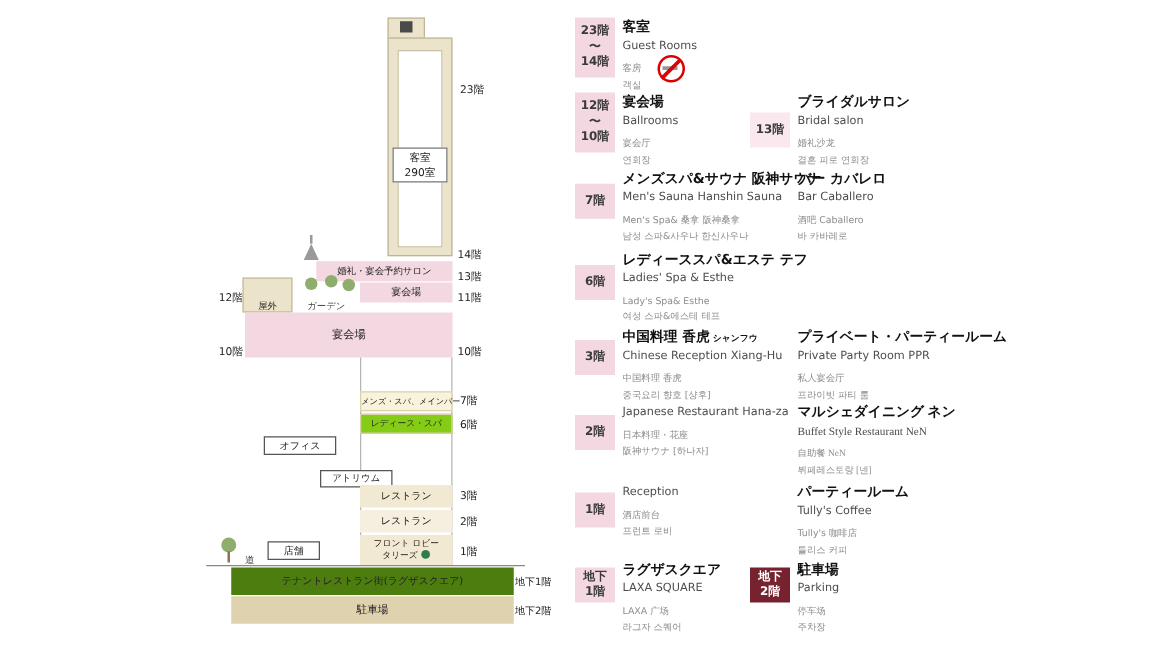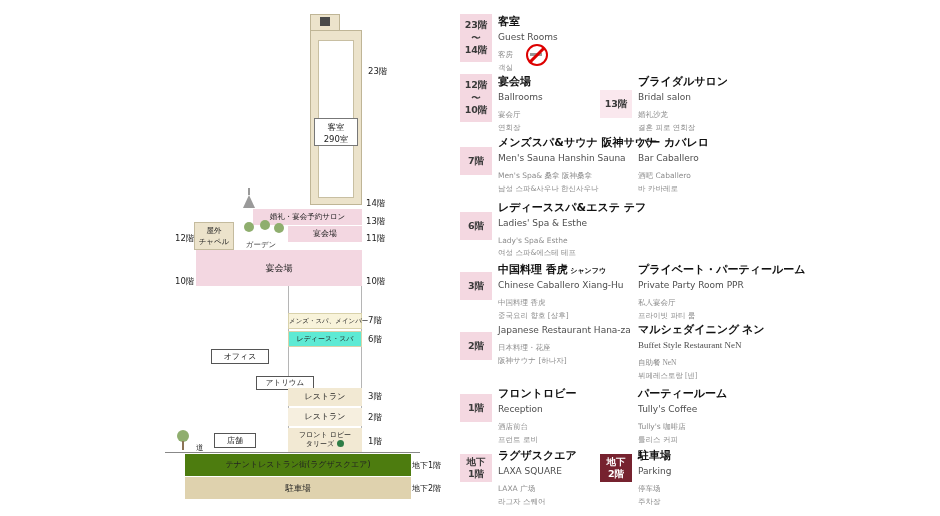--- a/index.html
+++ b/index.html
@@ -15,32 +15,32 @@
   .tower{left:310px;top:30px;width:52px;height:175px;background:#ece3cb;border:1px solid #bfb596;}
   .tower-inner{left:318px;top:40px;width:36px;height:158px;background:#fff;border:1px solid #c8bfa2;}
   .guest-box{left:314px;top:118px;width:44px;height:28px;background:#fff;border:1px solid #777;
              font-size:8.5px;text-align:center;padding-top:2px;line-height:1.45;}
   .salon-box{left:253px;top:209px;width:109px;height:16px;background:#f3d7e1;
              font-size:7.5px;line-height:16px;text-align:center;white-space:nowrap;}
   .chapel-cross{left:248px;top:188px;width:2px;height:7px;background:#9a9a9a;}
   .chapel-icon{left:243px;top:195px;width:0;height:0;border-left:6px solid transparent;
                border-right:6px solid transparent;border-bottom:13px solid #9a9a9a;}
   .chapel-box{left:194px;top:222px;width:40px;height:28px;background:#ece3cb;border:1px solid #c4bb9e;
-              font-size:7.5px;text-align:center;padding-top:3px;line-height:1.45;font-family:Liberation Serif, serif;}
+              font-size:7.5px;text-align:center;padding-top:17px;line-height:1.45;font-family:Liberation Serif, serif;}
   .garden{left:236px;top:220px;width:50px;height:30px;}
   .g-label{position:absolute;bottom:0;width:100%;text-align:center;font-size:7.5px;color:#444;}
   .g-tree{position:absolute;width:10px;height:10px;border-radius:50%;background:#8fae6e;}
   .banq-s{left:288px;top:226px;width:74px;height:16px;background:#f3d7e1;
           font-size:8px;line-height:16px;text-align:center;}
   .banq-l{left:196px;top:250px;width:166px;height:36px;background:#f3d7e1;
           font-size:9px;line-height:36px;text-align:center;}
   .core{left:288px;top:286px;width:74px;height:166px;border-left:1px solid #b5b5b5;border-right:1px solid #b5b5b5;}
   .mens{left:288px;top:313px;width:74px;height:16px;background:#f8f3da;border:1px solid #d9d2ab;
         font-size:6.5px;line-height:14px;text-align:center;white-space:nowrap;}
-  .ladies{left:288px;top:331px;width:74px;height:16px;background:#5eead4;border:1px solid #d9d2ab;
+  .ladies{left:288px;top:331px;width:74px;height:16px;background:#84cc16;border:1px solid #d9d2ab;
         font-size:7px;line-height:14px;text-align:center;}
   .office{left:211px;top:349px;width:58px;height:15px;background:#fff;border:1px solid #555;
         font-size:8px;line-height:13px;text-align:center;}
   .atrium{left:256px;top:376px;width:58px;height:14px;background:#fff;border:1px solid #555;
         font-size:7.5px;line-height:12px;text-align:center;}
   .rest3{left:288px;top:388px;width:74px;height:18px;background:#f2e9d3;
         font-size:8px;line-height:18px;text-align:center;}
   .rest2{left:288px;top:408px;width:74px;height:18px;background:#f6efdf;
         font-size:8px;line-height:18px;text-align:center;}
   .lobby{left:288px;top:428px;width:74px;height:24px;background:#f2e9d3;
@@ -220,21 +220,21 @@
           <div class="dir-zh">Lady's Spa&amp; Esthe</div>
           <div class="dir-ko">여성 스파&amp;에스테 테프</div>
         </div>
       </div>
       <div class="dir-entry" style="left: 460px; top: 262px;">
         <div class="dir-badge pink" style="top: 10px; height: 28px;">
           <span>3階</span>
         </div>
         <div class="dir-text">
           <div class="dir-title">中国料理 香虎<span class="dir-title-small"> シャンフウ</span></div>
-          <div class="dir-en">Chinese Caballero Xiang-Hu</div>
+          <div class="dir-en">Chinese Reception Xiang-Hu</div>
           <div class="dir-zh">中国料理 香虎</div>
           <div class="dir-ko">중국요리 향호 [샹후]</div>
         </div>
       </div>
       <div class="dir-entry" style="left: 600px; top: 262px;">
         <div class="dir-text">
           <div class="dir-title">プライベート・パーティールーム</div>
           <div class="dir-en">Private Party Room PPR</div>
           <div class="dir-zh">私人宴会厅</div>
           <div class="dir-ko">프라이빗 파티 룸</div>
@@ -256,21 +256,20 @@
           <div class="dir-en">Buffet Style Restaurant NeN</div>
           <div class="dir-zh">自助餐 NeN</div>
           <div class="dir-ko">뷔페레스토랑 [넨]</div>
         </div>
       </div>
       <div class="dir-entry" style="left: 460px; top: 386px;">
         <div class="dir-badge pink" style="top: 8px; height: 28px;">
           <span>1階</span>
         </div>
         <div class="dir-text">
-          <div class="dir-title">フロントロビー</div>
           <div class="dir-en">Reception</div>
           <div class="dir-zh">酒店前台</div>
           <div class="dir-ko">프런트 로비</div>
         </div>
       </div>
       <div class="dir-entry" style="left: 600px; top: 386px;">
         <div class="dir-text">
           <div class="dir-title">パーティールーム</div>
           <div class="dir-en">Tully's Coffee</div>
           <div class="dir-zh">Tully's 咖啡店</div>

